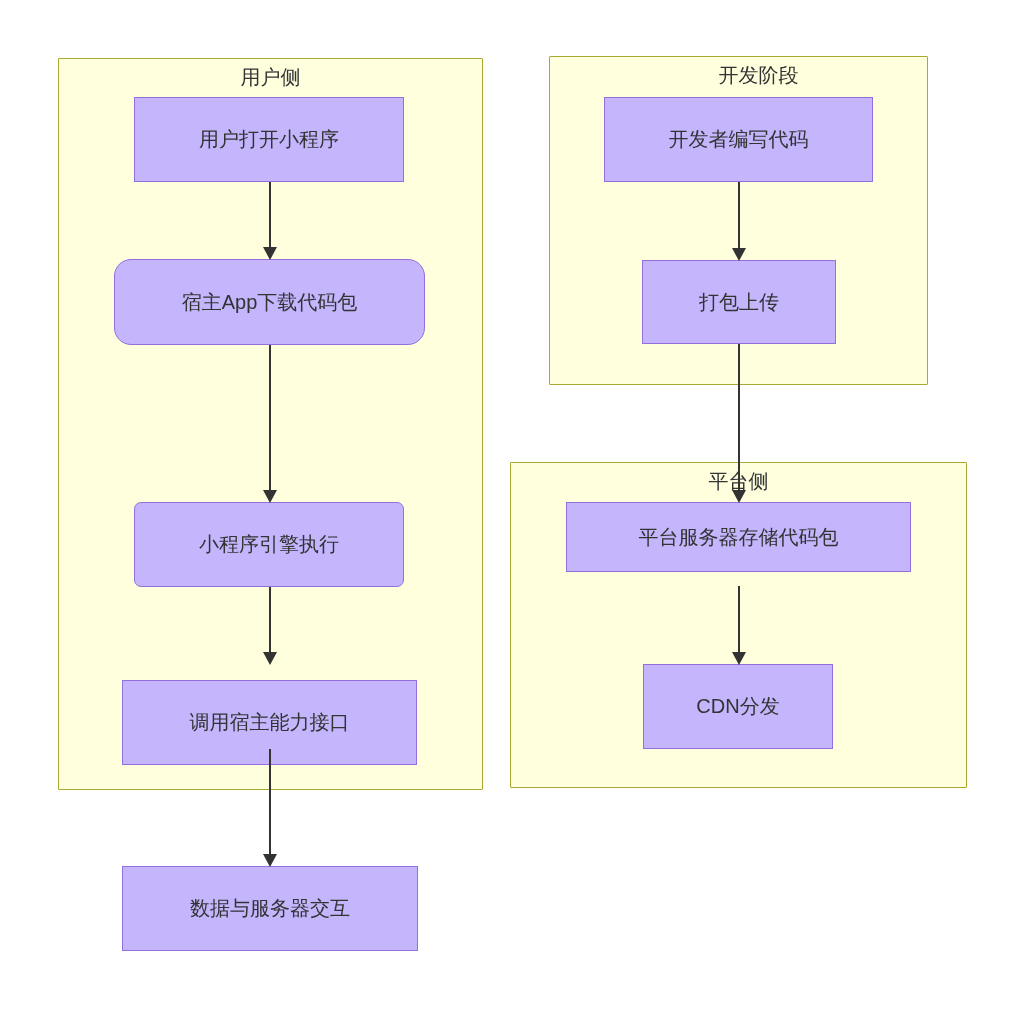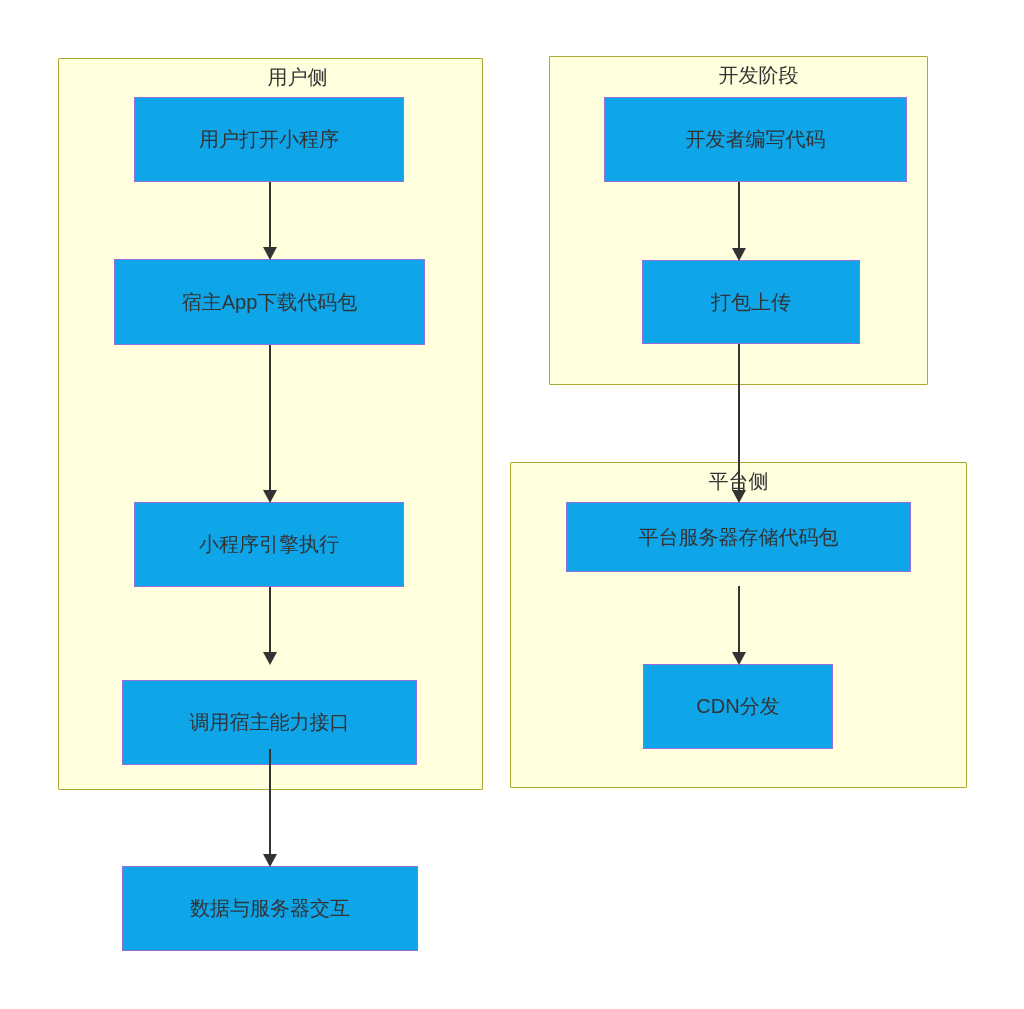--- a/index.html
+++ b/index.html
@@ -26,21 +26,21 @@
     left: 0;
     width: 100%;
     text-align: center;
     font-size: 20px;
     font-weight: 400;
     color: #333333;
     z-index: 1;
   }
   .node {
     position: absolute;
-    background: #0ea5e9;
+    background: #c4b5fd;
     border: 1.5px solid #9370db;
     box-sizing: border-box;
     display: flex;
     align-items: center;
     justify-content: center;
     font-size: 20px;
     color: #333333;
     z-index: 1;
     text-align: center;
   }
@@ -67,37 +67,37 @@
     border-right: 7px solid transparent;
     border-top: 13px solid #333333;
   }
 </style>
 </head>
 <body>
 
 <div id="canvas">
 
   <div class="cluster" style="left:58px; top:58px; width:425px; height:732px;"></div>
-  <div class="cluster-title" style="left:58px; top:64px; width:425px;padding-left:27px;">用户侧</div>
+  <div class="cluster-title" style="left:58px; top:64px; width:425px;">用户侧</div>
 
   <div class="cluster" style="left:549px; top:56px; width:379px; height:329px;"></div>
   <div class="cluster-title" style="left:549px; top:62px; width:379px;margin-left:20px;">开发阶段</div>
 
   <div class="cluster" style="left:510px; top:462px; width:457px; height:326px;"></div>
   <div class="cluster-title" style="left:510px; top:468px; width:457px;">平台侧</div>
 
   <div class="node" style="left:134px; top:97px; width:270px; height:85px;">用户打开小程序</div>
-  <div class="node" style="left:114px; top:259px; width:311px; height:86px;">宿主App下载代码包</div>
-  <div class="node" style="left:134px; top:502px; width:270px; height:85px;">小程序引擎执行</div>
+  <div class="node" style="left:114px; top:259px; width:311px; height:86px;border-radius:17px;">宿主App下载代码包</div>
+  <div class="node" style="left:134px; top:502px; width:270px; height:85px;border-radius:7px;">小程序引擎执行</div>
   <div class="node" style="left:122px; top:680px; width:295px; height:85px;">调用宿主能力接口</div>
 
   <div class="node" style="left:122px; top:866px; width:296px; height:85px;">数据与服务器交互</div>
 
-  <div class="node" style="left:604px; top:97px; width:303px; height:85px;">开发者编写代码</div>
-  <div class="node" style="left:642px; top:260px; width:218px; height:84px;">打包上传</div>
+  <div class="node" style="left:604px; top:97px; width:269px; height:85px;">开发者编写代码</div>
+  <div class="node" style="left:642px; top:260px; width:194px; height:84px;">打包上传</div>
 
   <div class="node" style="left:566px; top:502px; width:345px; height:70px;">平台服务器存储代码包</div>
   <div class="node" style="left:643px; top:664px; width:190px; height:85px;">CDN分发</div>
 
   <div class="edge" style="left:262px; top:182px; height:78px;">
     <div class="edge-line"></div>
     <div class="edge-head"></div>
   </div>
 
   <div class="edge" style="left:262px; top:345px; height:158px;">

